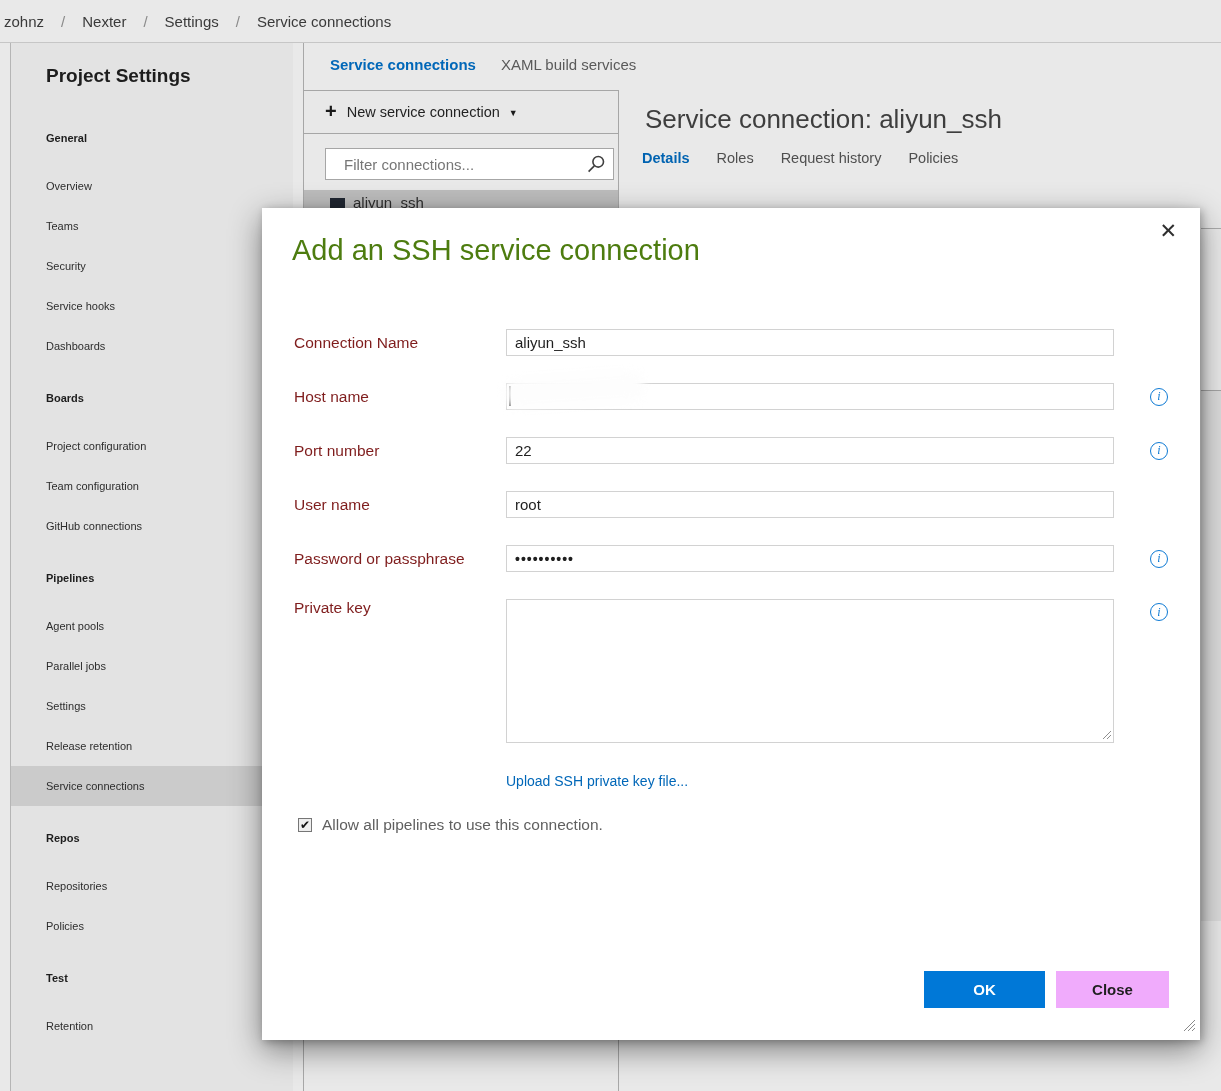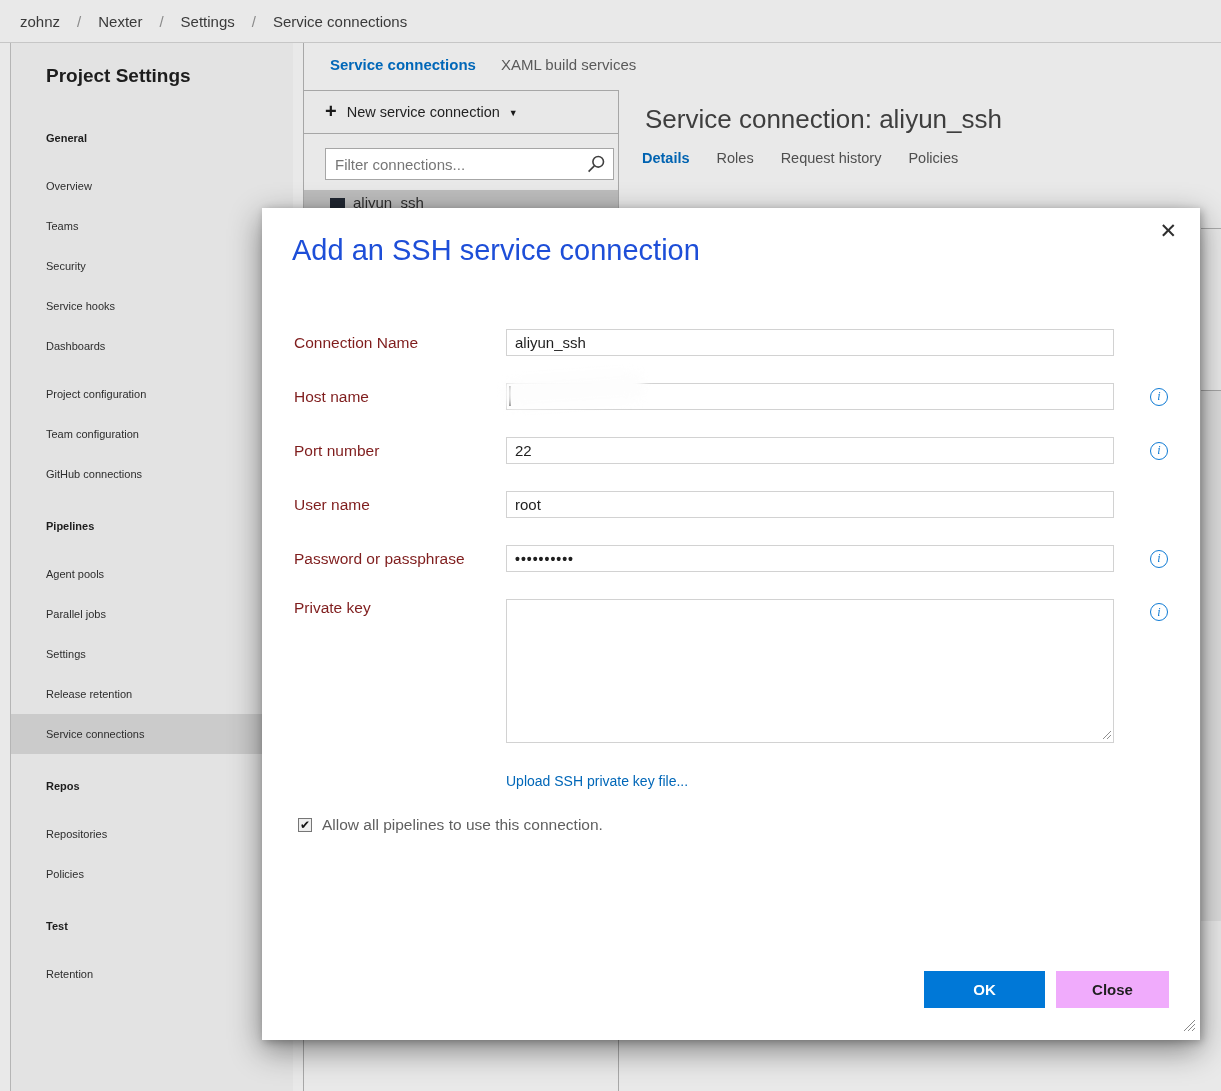--- a/index.html
+++ b/index.html
@@ -2,21 +2,21 @@
 <html><head>
 <meta charset="utf-8">
 <style>
   * { margin:0; padding:0; box-sizing:border-box; }
   html,body { width:1221px; height:1091px; overflow:hidden; }
   body { font-family:"Liberation Sans", sans-serif; background:#e9e9e9; position:relative; color:#2f2f2f; }
 
   
   .topbar { position:absolute; left:0; top:0; width:1221px; height:43px;
             background:#e9e9e9; border-bottom:1px solid #c6c6c6;
-            display:flex; align-items:center; padding-left:20px; }
+            display:flex; align-items:center; padding-left:4px; }
   .crumb { font-size:15px; color:#3a3a3a; cursor:pointer; }
   .crumb-sep { font-size:15px; color:#8a8a8a; margin:0 17px; }
 
   
   .sidebar { position:absolute; left:10px; top:43px; width:283px; height:1048px;
              background:#e3e3e3; border-left:1px solid #b5b5b5; }
   .side-title { padding:22px 0 0 35px; font-size:19px; font-weight:bold; color:#1d1d1d; height:49px; }
   .srow { height:40px; line-height:40px; padding-left:35px; font-size:11px; color:#2d2d2d; cursor:pointer; white-space:nowrap; }
   .srow.sh { font-weight:bold; color:#1d1d1d; margin-top:12px; cursor:default; }
   .srow.sh.first { margin-top:26px; }
@@ -32,21 +32,21 @@
   .svc-tab.active { color:#0067b8; font-weight:bold; }
 
   .new-box { position:absolute; left:303px; top:90px; width:316px; height:44px;
              border:1px solid #a6a6a6; background:#e8e8e8; display:flex; align-items:center; cursor:pointer; }
   .new-plus { font-size:20px; font-weight:bold; color:#1a1a1a; margin:0 10px 2px 21px; }
   .new-label { font-size:14.5px; color:#222; }
   .new-caret { font-size:9px; color:#1a1a1a; margin-left:9px; margin-top:2px; }
 
   .filter-wrap { position:absolute; left:325px; top:148px; width:289px; height:32px; }
   .filter-input { width:100%; height:100%; border:1px solid #a6a6a6; background:#fff;
-                  font-family:"Liberation Sans", sans-serif; font-size:15px; color:#333; padding:0 34px 0 9px; outline:none; }
+                  font-family:"Liberation Sans", sans-serif; font-size:15px; color:#333; padding:0 34px 0 18px; outline:none; }
   .filter-input::placeholder { color:#767676; }
   .filter-icon { position:absolute; right:8px; top:6px; }
 
   .conn-row { position:absolute; left:304px; top:190px; width:314px; height:50px; background:#bcbcbc; cursor:pointer; }
   .conn-ico { position:absolute; left:26px; top:8px; width:15px; height:15px; background:#202631; }
   .conn-row-label { position:absolute; left:49px; top:4px; font-size:15px; color:#2d2d2d; }
 
   .det-title { position:absolute; left:645px; top:104px; font-size:26px; font-weight:300; color:#3e3e3e; }
   .det-tabs { position:absolute; left:642px; top:150px; display:flex; gap:27px; }
   .det-tab { font-size:14.5px; color:#4f4f4f; cursor:pointer; }
@@ -54,21 +54,21 @@
 
   .rstrip-line1 { position:absolute; left:1201px; top:228px; width:20px; height:1px; background:#ababab; }
   .rstrip-line2 { position:absolute; left:1201px; top:390px; width:20px; height:1px; background:#a5a5a5; }
   .rstrip-shade { position:absolute; left:1201px; top:391px; width:20px; height:530px; background:#dcdcdc; }
 
   
   .modal { position:absolute; left:262px; top:208px; width:938px; height:832px; background:#ffffff;
            box-shadow:0 10px 30px rgba(0,0,0,0.45), 2px 2px 8px rgba(0,0,0,0.25); z-index:10; }
   .modal-close { position:absolute; right:19px; top:8px; font-size:21px; font-weight:300; color:#2f2f2f;
                  cursor:pointer; line-height:1; padding:4px; }
-  .modal-title { position:absolute; left:30px; top:26px; font-size:29px; font-weight:300; color:#1d4ed8; }
+  .modal-title { position:absolute; left:30px; top:26px; font-size:29px; font-weight:300; color:#4d7c0f; }
 
   .form { position:absolute; left:32px; top:121px; width:880px; }
   .frow { display:flex; align-items:center; margin-bottom:27px; height:27px; }
   .frow.tall { height:144px; align-items:flex-start; }
   .flabel { width:212px; font-size:15.5px; color:#7f1d1d; flex:none; }
   .fwrap { position:relative; width:608px; flex:none; }
   .finput { width:608px; height:27px; border:1px solid #d2d2d2; background:#fff; outline:none;
             font-family:"Liberation Sans", sans-serif; font-size:15px; color:#1f1f1f; padding:2px 8px; }
   .finput.pw { font-weight:bold; letter-spacing:1px; font-size:14px; }
   .ftext { width:608px; height:144px; border:1px solid #d2d2d2; background:#fff; outline:none; resize:none;
@@ -111,20 +111,21 @@
 </div>
 
 <div class="sidebar">
   <div class="side-title">Project Settings</div>
   <div class="srow sh first">General</div>
   <div class="srow fi">Overview</div>
   <div class="srow">Teams</div>
   <div class="srow">Security</div>
   <div class="srow">Service hooks</div>
   <div class="srow">Dashboards</div>
+  <div class="srow sh">Boards</div>
   <div class="srow fi">Project configuration</div>
   <div class="srow">Team configuration</div>
   <div class="srow">GitHub connections</div>
   <div class="srow sh">Pipelines</div>
   <div class="srow fi">Agent pools</div>
   <div class="srow">Parallel jobs</div>
   <div class="srow">Settings</div>
   <div class="srow">Release retention</div>
   <div class="srow sel">Service connections</div>
   <div class="srow sh">Repos</div>

